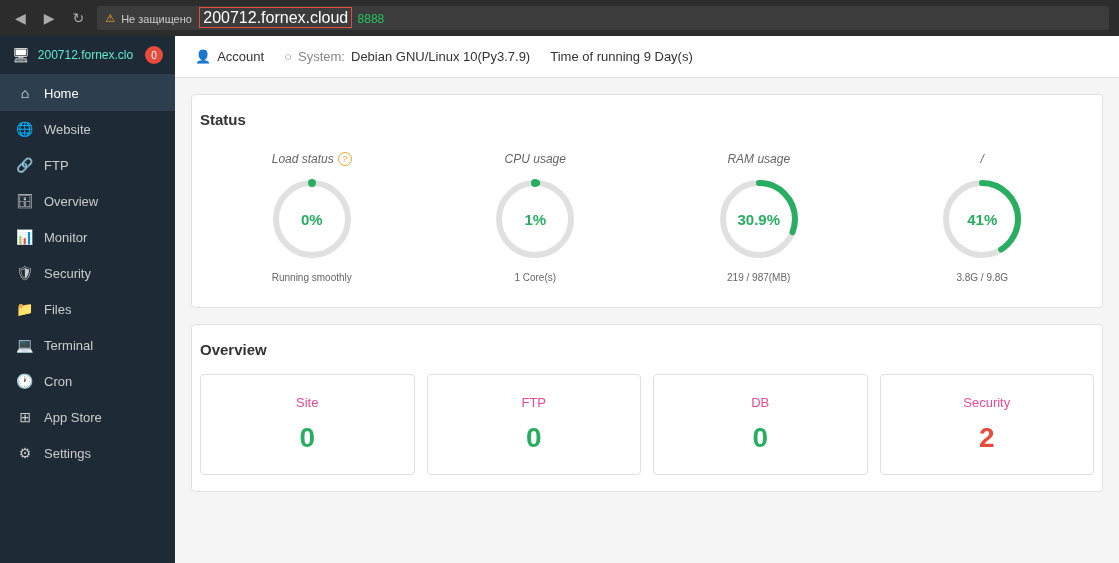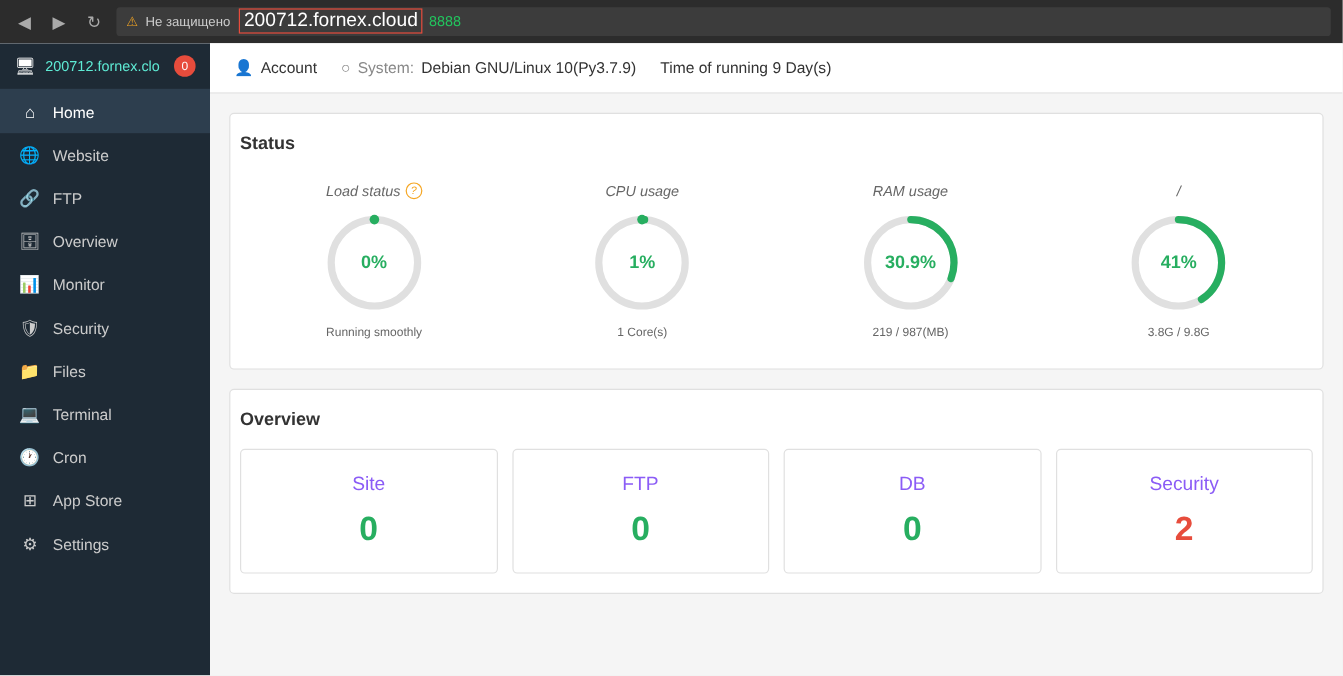--- a/index.html
+++ b/index.html
@@ -211,22 +211,22 @@
       background: #fff;
       border: 1px solid #e0e0e0;
       border-radius: 4px;
       padding: 20px 16px;
       display: flex;
       flex-direction: column;
       align-items: center;
       gap: 12px;
     }
     .overview-card-label {
-      font-size: 16px;
-      color: #8b5cf6;
+      font-size: 13px;
+      color: #ec4899;
     }
     .overview-card-value {
       font-size: 28px;
       font-weight: bold;
     }
     .overview-card-value.green { color: #27ae60; }
     .overview-card-value.red { color: #e74c3c; }
   </style>
 </head>
 <body>

